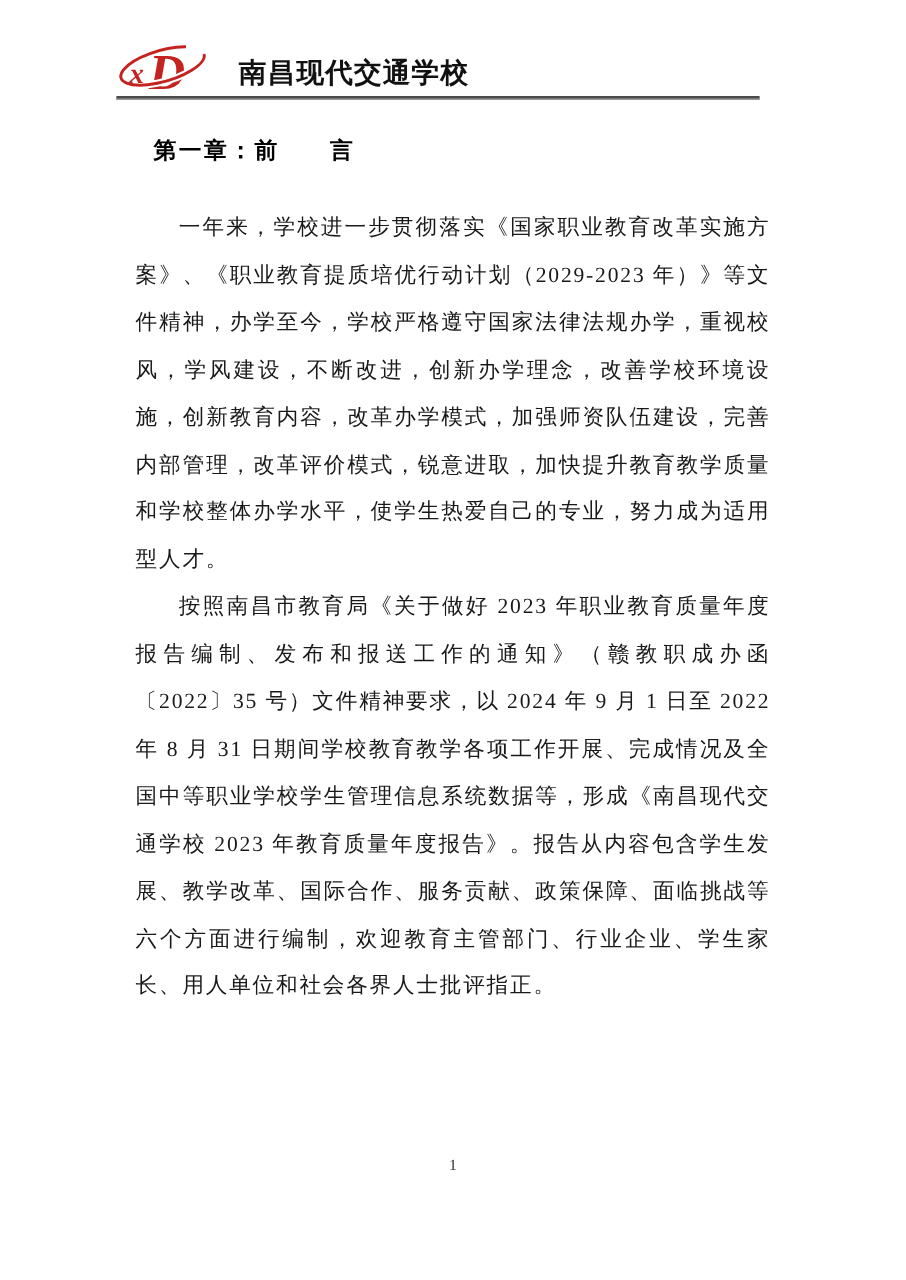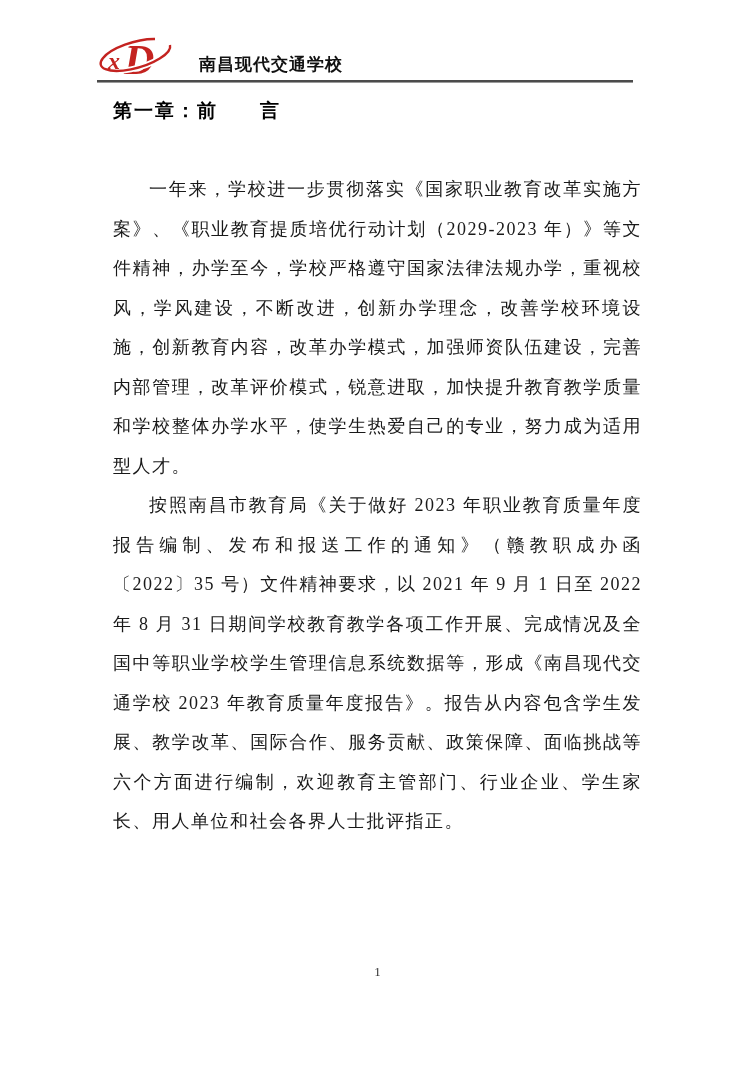--- a/index.html
+++ b/index.html
@@ -22,42 +22,42 @@
     left: 97px;
     top: 36px;
     display: flex;
     align-items: flex-end;
     gap: 10px;
   }
   .logo-svg { display: block; }
   .school-name {
     font-family: Liberation Sans, sans-serif;
     font-weight: bold;
-    font-size: 17px;
+    font-size: 23px;
     letter-spacing: 1px;
     color: #111111;
     padding-bottom: 6px;
     white-space: nowrap;
   }
   .header-rule {
     position: absolute;
     left: 97px;
     top: 80px;
     width: 536px;
     height: 2px;
     background: #4b4b4b;
     border-bottom: 1px solid #9a9a9a;
   }
 
   
   .chapter-heading {
     position: absolute;
     left: 113px;
     top: 98px;
-    margin: 0;
+    margin: 15px;
     font-family: "Liberation Sans", sans-serif;
     font-weight: bold;
     font-size: 19px;
     letter-spacing: 2px;
     color: #000000;
     white-space: nowrap;
   }
 
   
   .body-text {
@@ -106,20 +106,20 @@
       </svg>
       <span class="school-name">南昌现代交通学校</span>
     </div>
     <div class="header-rule"></div>
   </header>
 
   <h1 class="chapter-heading">第一章：前　　言</h1>
 
   <main class="body-text">
     <p>一年来，学校进一步贯彻落实《国家职业教育改革实施方案》、《职业教育提质培优行动计划（2029-2023 年）》等文件精神，办学至今，学校严格遵守国家法律法规办学，重视校风，学风建设，不断改进，创新办学理念，改善学校环境设施，创新教育内容，改革办学模式，加强师资队伍建设，完善内部管理，改革评价模式，锐意进取，加快提升教育教学质量和学校整体办学水平，使学生热爱自己的专业，努力成为适用型人才。</p>
-    <p>按照南昌市教育局《关于做好 2023 年职业教育质量年度报告编制、发布和报送工作的通知》（赣教职成办函〔2022〕35 号）文件精神要求，以 2021 年 9 月 1 日至 2022 年 8 月 31 日期间学校教育教学各项工作开展、完成情况及全国中等职业学校学生管理信息系统数据等，形成《南昌现代交通学校 2023 年教育质量年度报告》。报告从内容包含学生发展、教学改革、国际合作、服务贡献、政策保障、面临挑战等六个方面进行编制，欢迎教育主管部门、行业企业、学生家长、用人单位和社会各界人士批评指正。</p>
+    <p>按照南昌市教育局《关于做好 2023 年职业教育质量年度报告编制、发布和报送工作的通知》（赣教职成办函〔2022〕35 号）文件精神要求，以 2024 年 9 月 1 日至 2022 年 8 月 31 日期间学校教育教学各项工作开展、完成情况及全国中等职业学校学生管理信息系统数据等，形成《南昌现代交通学校 2023 年教育质量年度报告》。报告从内容包含学生发展、教学改革、国际合作、服务贡献、政策保障、面临挑战等六个方面进行编制，欢迎教育主管部门、行业企业、学生家长、用人单位和社会各界人士批评指正。</p>
   </main>
 
   <footer class="page-footer">
     <span class="page-number">1</span>
   </footer>
 
 </div>
 
 </body></html>

